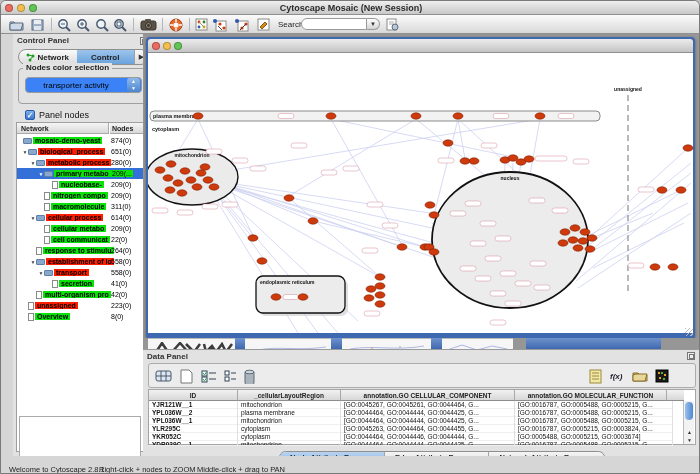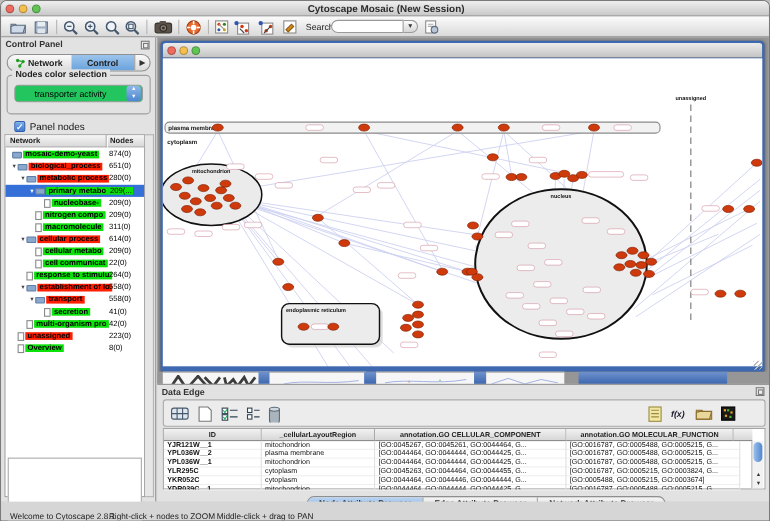--- a/index.html
+++ b/index.html
@@ -16,32 +16,32 @@
            border-bottom:1px solid #909090;}
   .tbtn{top:1px;height:17px;display:flex;align-items:center;justify-content:center;}
   .sep{top:3px;width:1px;height:13px;background:#b5b5b5;}
   #search-label{font-size:8px;color:#222;top:5px;}
   #search-input{left:300px;top:3px;width:66px;height:12px;border:1px solid #9a9a9a;border-radius:6px 0 0 6px;
                 background:#fff;font-size:8px;padding:0 4px;}
   #search-drop{left:366px;top:3px;width:13px;height:12px;border:1px solid #9a9a9a;border-left:none;
                border-radius:0 6px 6px 0;background:linear-gradient(#fdfdfd,#d5d5d5);font-size:6px;color:#333;
                display:flex;align-items:center;justify-content:center;}
   
-  #cpanel{left:0;top:33px;width:141px;height:422px;background:#e2e2e2;border-right:1px solid #9a9a9a;}
+  #cpanel{left:12px;top:33px;width:141px;height:422px;background:#e2e2e2;border-right:1px solid #9a9a9a;}
   .phead{font-size:8px;font-weight:bold;color:#333;}
   .floaticon{width:8px;height:8px;border:1px solid #777;background:#eee;}
   .floaticon:after{content:"";display:block;width:3px;height:3px;margin:1px;border:1px solid #777;}
   #cp-tabs{left:5px;top:15px;width:131px;height:16px;border:1px solid #8f8f8f;border-radius:8px;
            background:linear-gradient(#fafafa,#dcdcdc);display:flex;overflow:hidden;}
   .cp-tab{flex:1;display:flex;align-items:center;justify-content:center;font-size:8px;font-weight:bold;color:#222;}
   .cp-tab.sel{background:linear-gradient(#9cc4ec,#6aa3dd);}
   .cp-tab-arrow{width:14px;display:flex;align-items:center;justify-content:center;font-size:7px;color:#333;border-left:1px solid #9f9f9f;}
   #groupbox{left:5px;top:34px;width:131px;height:36px;border:1px solid #9f9f9f;border-radius:4px;}
   #grouplegend{left:10px;top:29px;background:#e2e2e2;padding:0 3px;font-size:8px;font-weight:bold;color:#222;}
-  #combo{left:12px;top:43px;width:117px;height:16px;background:#22c55e;border:1px solid #9a9a9a;border-radius:4px;
+  #combo{left:12px;top:43px;width:117px;height:16px;background:#3b82f6;border:1px solid #9a9a9a;border-radius:4px;
          font-size:8px;display:flex;align-items:center;}
   #combo span{flex:1;text-align:center;}
   #combo .stepper{width:13px;height:14px;margin:0 1px;border-radius:3px;background:linear-gradient(#8fb9ea,#4c86cf);
          color:#fff;font-size:5px;line-height:7px;text-align:center;}
   #checkrow{left:12px;top:76px;display:flex;align-items:center;gap:4px;}
   #checkbox{width:10px;height:10px;border-radius:2px;background:linear-gradient(#7db0e8,#3b76d6);
             border:1px solid #2b5aa8;color:#fff;font-size:8px;line-height:9px;text-align:center;font-weight:bold;}
   #checklabel{font-size:9px;color:#111;}
   #treepanel{left:3px;top:88px;width:128px;height:330px;background:#fff;border:1px solid #9f9f9f;}
   #treescroll{left:131px;top:88px;width:8px;height:330px;background:#e6e6e6;border:1px solid #b3b3b3;border-left:none;}
@@ -524,21 +524,21 @@
     <div class="abs bw-blue" style="left:288px;width:11px;"></div>
     <div class="abs bw-white" style="left:299px;width:71px;">
       <svg width="71" height="11">
           <path d="M5,8 L20,3 L35,8 L50,4 L65,7" stroke="#9aa8e0" stroke-width="0.8" fill="none"></path>
         </svg>
     </div>
     <div class="abs bw-blue" style="left:383px;width:135px;"></div>
   </div>
 
   <div class="abs" id="dpanel">
-    <div class="abs phead" style="left:4px;top:2px;">Data Edge</div>
+    <div class="abs phead" style="left:4px;top:2px;">Data Panel</div>
     <div class="abs floaticon" style="left:544px;top:2px;"></div>
 
     <div class="abs" id="dtoolbar">
       <div class="abs dbtn" style="left:6px;">
           <svg width="17" height="14">
             <rect x="1" y="2" width="15" height="10" rx="2" fill="#dfe6ee" stroke="#46586e"></rect>
             <line x1="1" y1="7" x2="16" y2="7" stroke="#46586e"></line>
             <line x1="6" y1="2" x2="6" y2="12" stroke="#46586e"></line>
             <line x1="11" y1="2" x2="11" y2="12" stroke="#46586e"></line>
           </svg>

